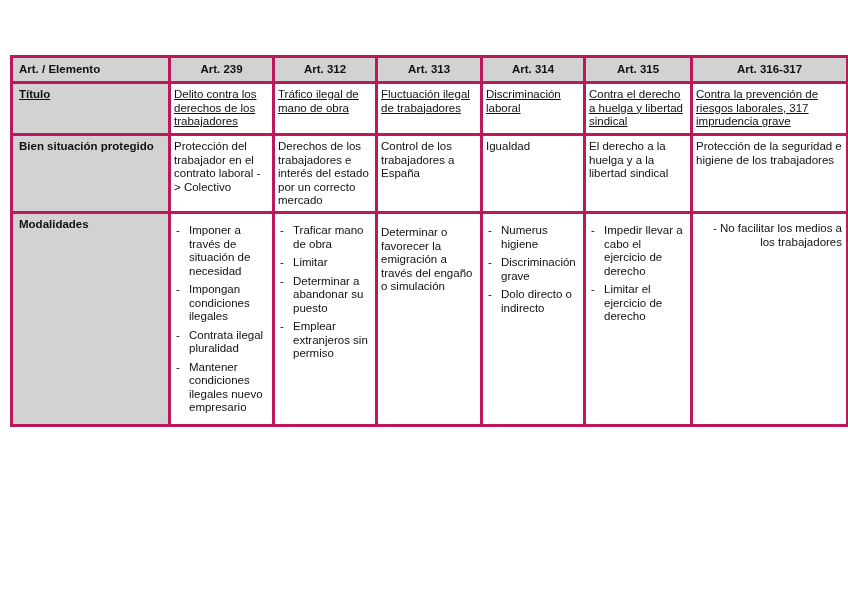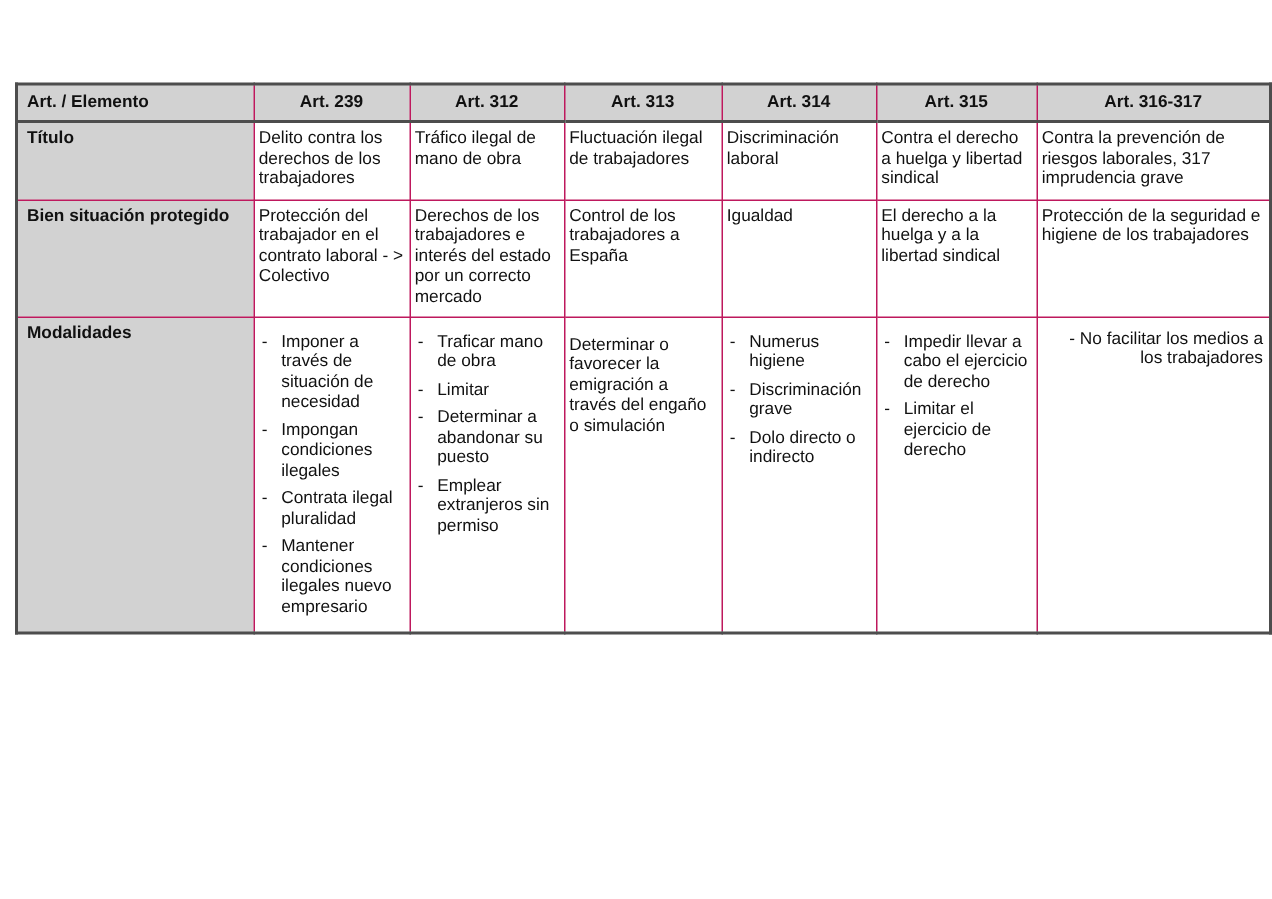--- a/index.html
+++ b/index.html
@@ -29,21 +29,21 @@
   }
   col.c0 { width: 158px; }
   col.c1 { width: 104px; }
   col.c2 { width: 103px; }
   col.c3 { width: 105px; }
   col.c4 { width: 103px; }
   col.c5 { width: 107px; }
   col.c6 { width: 156px; }
 
   th, td {
-    border: 1px solid #be185d;
+    border: 3px solid #be185d;
     vertical-align: top;
     padding: 3px 3px;
     word-wrap: break-word;
   }
   thead th {
     background: #d2d2d2;
     border-bottom: 2px solid #4d4d4d;
     font-weight: bold;
     text-align: center;
     height: 19px;
@@ -62,21 +62,21 @@
   }
   td.cell {
     text-align: left;
     padding-top: 4px;
   }
   td.cell.left {
     text-align: right;
     padding-left: 4px;
     padding-right: 4px;
   }
-  tr.r-titulo      { height: 52px; }
+  tr.r-titulo      { height: 52px; text-decoration: underline; }
   tr.r-bien        { height: 78px; }
   tr.r-accion      { height: 62px; }
   tr.r-modalidades { height: 209px; }
 
   td.bullets {
     text-align: left;
     padding: 10px 2px 4px 5px;
   }
   .bullet {
     display: flex;

